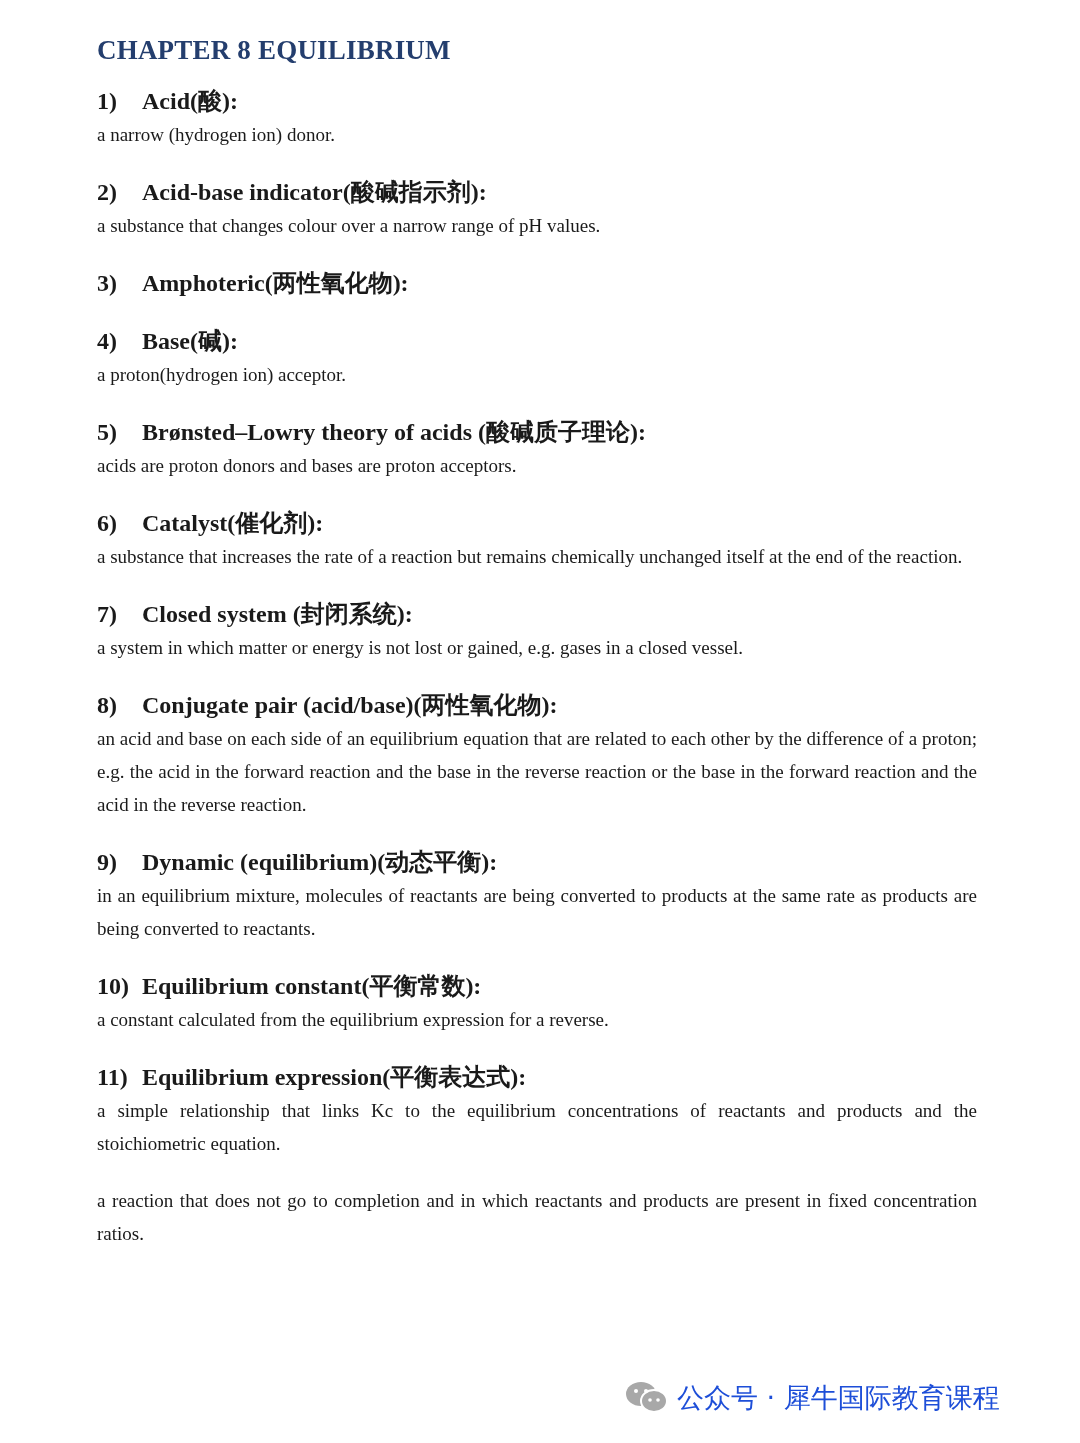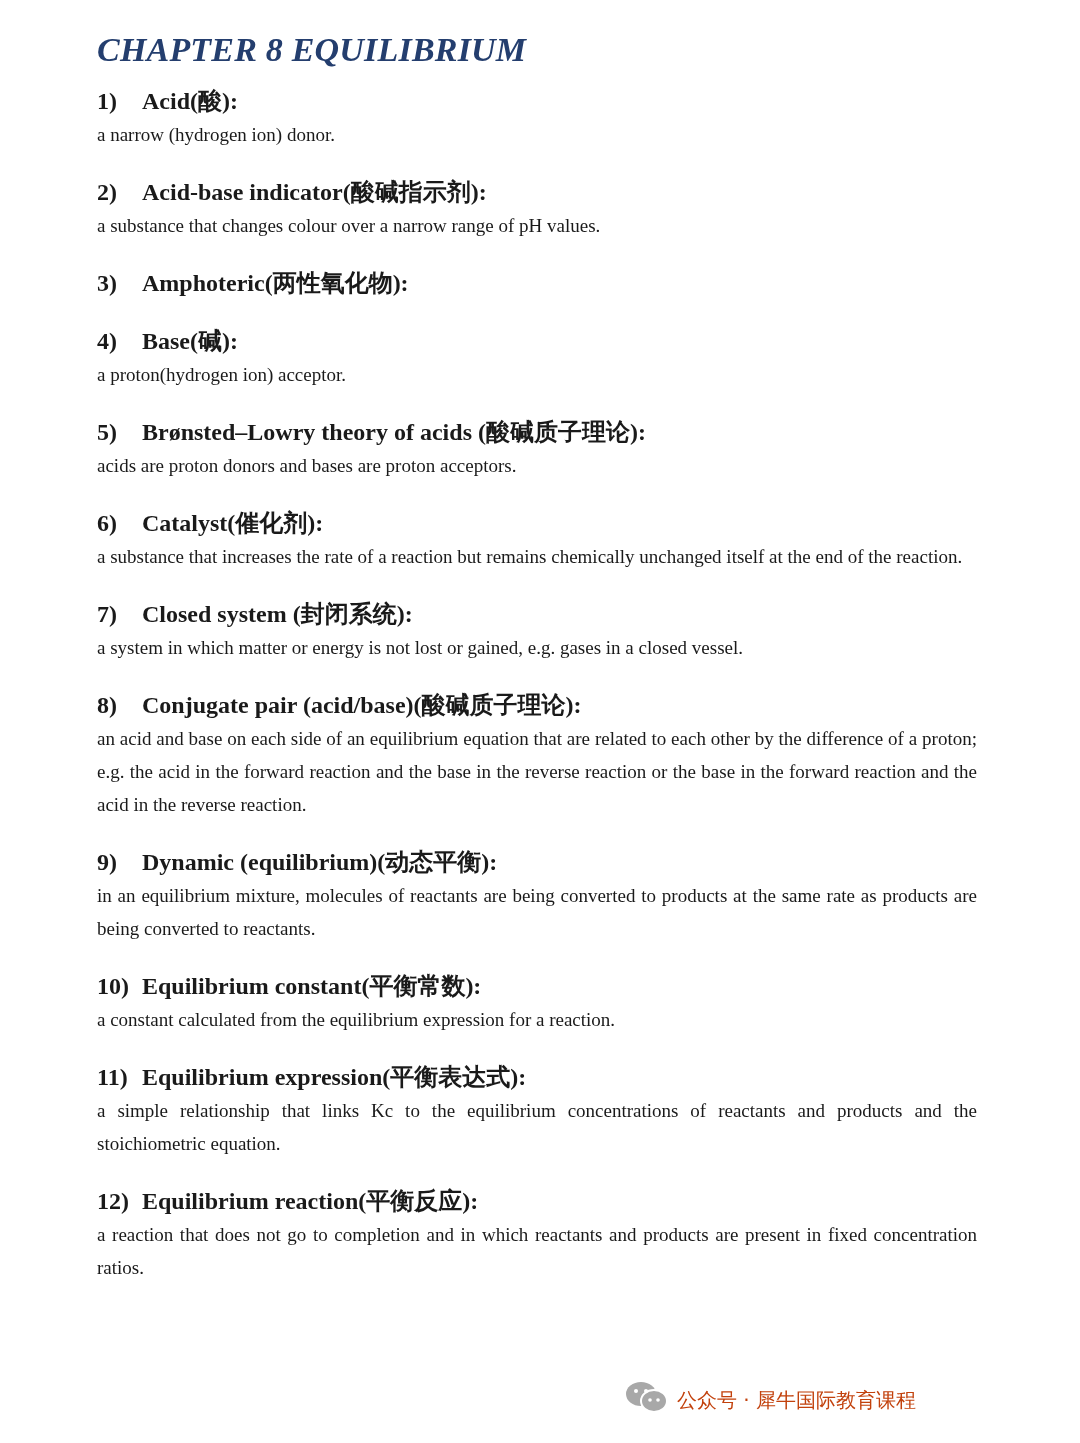--- a/index.html
+++ b/index.html
@@ -1,26 +1,26 @@
 <!DOCTYPE html>
 <html><head>
 <meta charset="utf-8">
 <style>
   html, body { margin:0; padding:0; background:#ffffff; }
   body { width:1080px; height:1443px; position:relative; overflow:hidden;
          font-family:"Liberation Serif", "DejaVu Serif", serif; color:#1a1a1a; }
   .page { position:absolute; left:97px; top:30px; width:880px; }
-  .chapter-title { font-size:34px; font-weight:bold; color:#243e6e; letter-spacing:0.2px;
-                   margin:0 0 14px 0; line-height:40px;font-style:italic; }
+  .chapter-title { font-size:27px; font-weight:bold; color:#243e6e; letter-spacing:0.2px;
+                   margin:0 0 14px 0; line-height:40px; }
   .entry { margin-bottom:24px; }
   .entry-head { font-size:24px; font-weight:bold; line-height:34px; display:flex; }
   .entry-num { display:inline-block; width:45px; }
   .entry-def { font-size:19px; line-height:33px; text-align:justify; }
-  .watermark { position:absolute; left:625px; top:1380px; display:flex; align-items:flex-end;
-               color:#c2410c; font-family:"DejaVu Sans", sans-serif; font-size:20px; }
+  .watermark { position:absolute; left:625px; top:1380px; display:flex; align-items:flex-start;
+               color:#1d4ed8; font-family:"DejaVu Sans", sans-serif; font-size:27px; }
   .wm-icon { width:44px; height:34px; margin-right:8px; position:relative; }
 </style>
 </head>
 <body>
 
 <div class="page">
   <div class="chapter-title">CHAPTER 8 EQUILIBRIUM</div>
   <div id="entries">
       <div class="entry">
         <div class="entry-head">
@@ -66,50 +66,46 @@
       <div class="entry">
         <div class="entry-head">
           <span class="entry-num">7)</span>
           <span>Closed system (封闭系统):</span>
         </div>
         <div class="entry-def">a system in which matter or energy is not lost or gained, e.g. gases in a closed vessel.</div>
       </div>
       <div class="entry">
         <div class="entry-head">
           <span class="entry-num">8)</span>
-          <span>Conjugate pair (acid/base)(酸碱质子理论):</span>
+          <span>Conjugate pair (acid/base)(两性氧化物):</span>
         </div>
         <div class="entry-def">an acid and base on each side of an equilibrium equation that are related to each other by the difference of a proton; e.g. the acid in the forward reaction and the base in the reverse reaction or the base in the forward reaction and the acid in the reverse reaction.</div>
       </div>
       <div class="entry">
         <div class="entry-head">
           <span class="entry-num">9)</span>
           <span>Dynamic (equilibrium)(动态平衡):</span>
         </div>
         <div class="entry-def">in an equilibrium mixture, molecules of reactants are being converted to products at the same rate as products are being converted to reactants.</div>
       </div>
       <div class="entry">
         <div class="entry-head">
           <span class="entry-num">10)</span>
           <span>Equilibrium constant(平衡常数):</span>
         </div>
-        <div class="entry-def">a constant calculated from the equilibrium expression for a reaction.</div>
+        <div class="entry-def">a constant calculated from the equilibrium expression for a reverse.</div>
       </div>
       <div class="entry">
         <div class="entry-head">
           <span class="entry-num">11)</span>
           <span>Equilibrium expression(平衡表达式):</span>
         </div>
         <div class="entry-def">a simple relationship that links Kc to the equilibrium concentrations of reactants and products and the stoichiometric equation.</div>
       </div>
       <div class="entry">
-        <div class="entry-head">
-          <span class="entry-num">12)</span>
-          <span>Equilibrium reaction(平衡反应):</span>
-        </div>
         <div class="entry-def">a reaction that does not go to completion and in which reactants and products are present in fixed concentration ratios.</div>
       </div>
     </div>
 </div>
 
 <div class="watermark">
   <span class="wm-icon">
     <svg width="44" height="34" viewBox="0 0 44 34">
       <ellipse cx="16" cy="14" rx="15" ry="12" fill="#a8a8a8"></ellipse>
       <ellipse cx="29" cy="21" rx="13" ry="11" fill="#a8a8a8" stroke="#fff" stroke-width="2"></ellipse>

